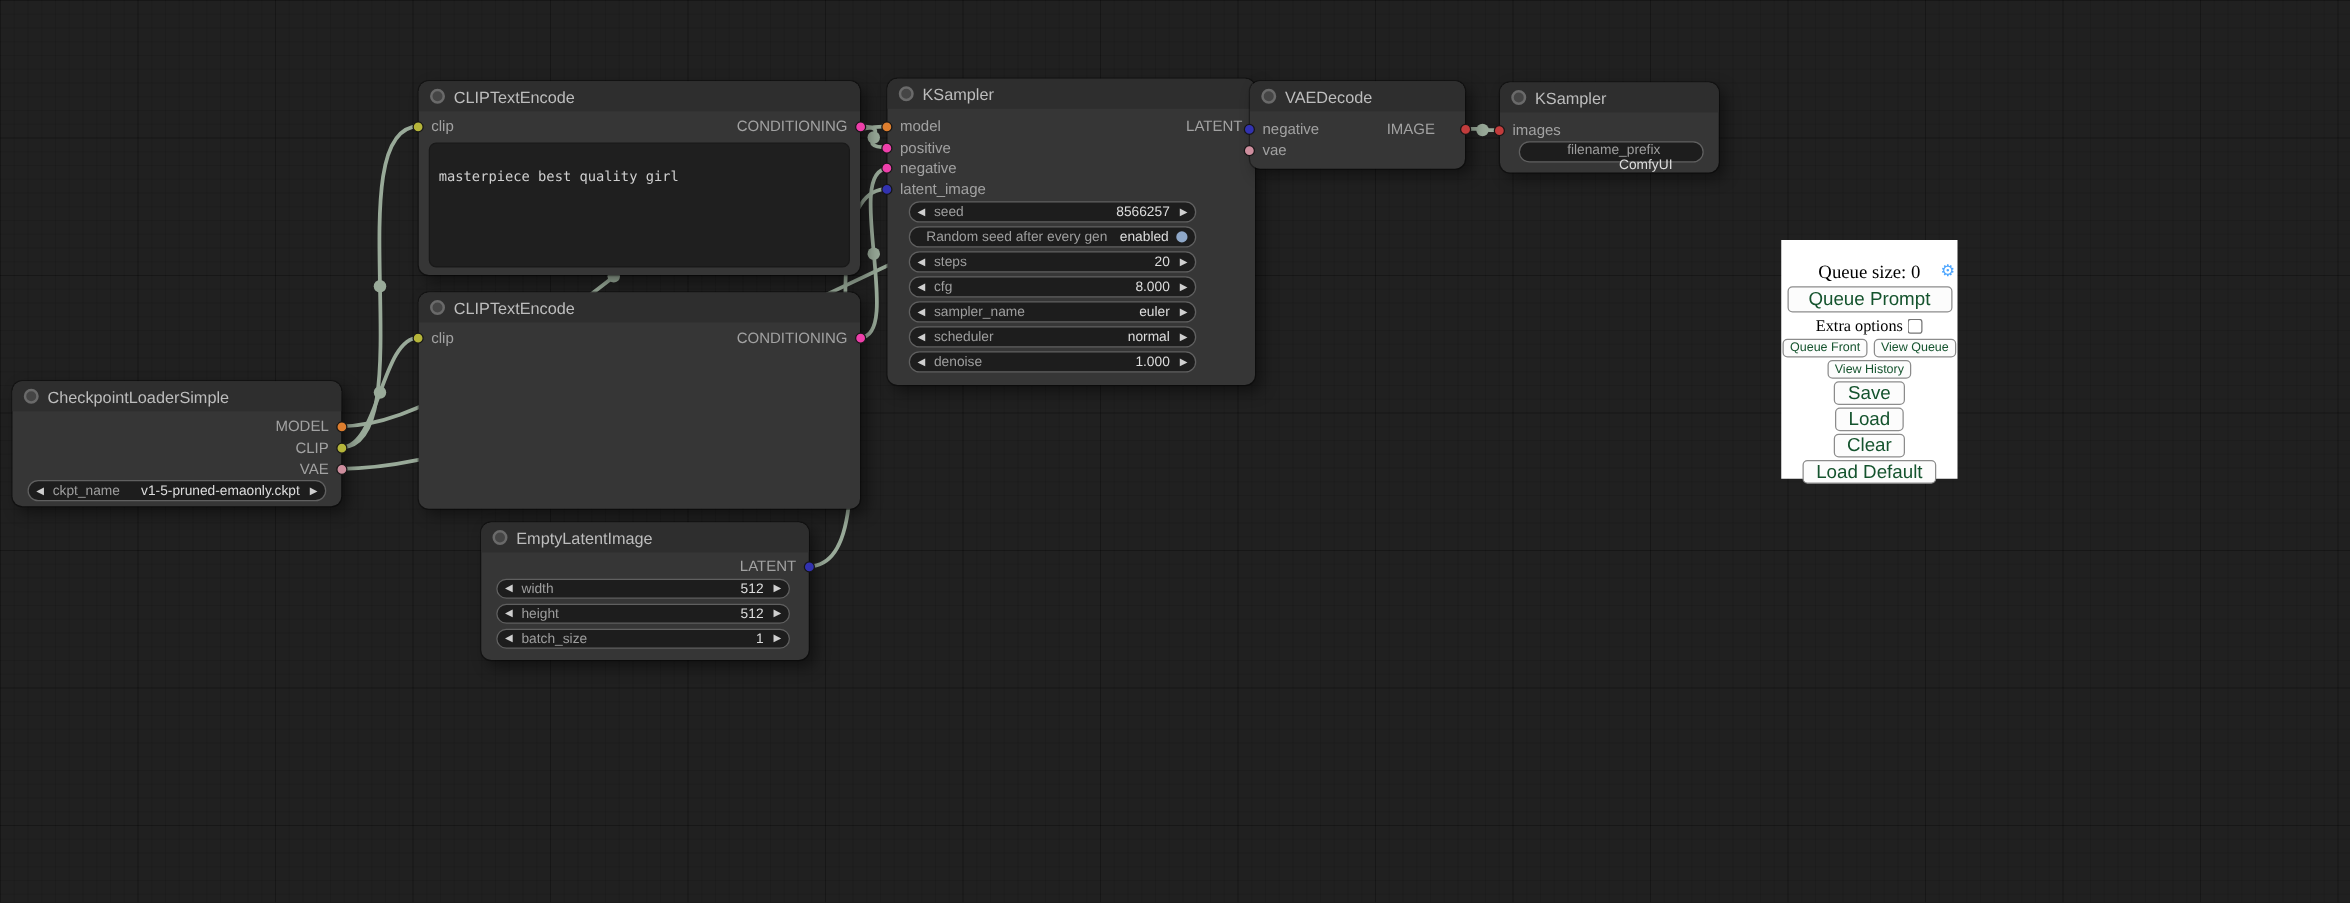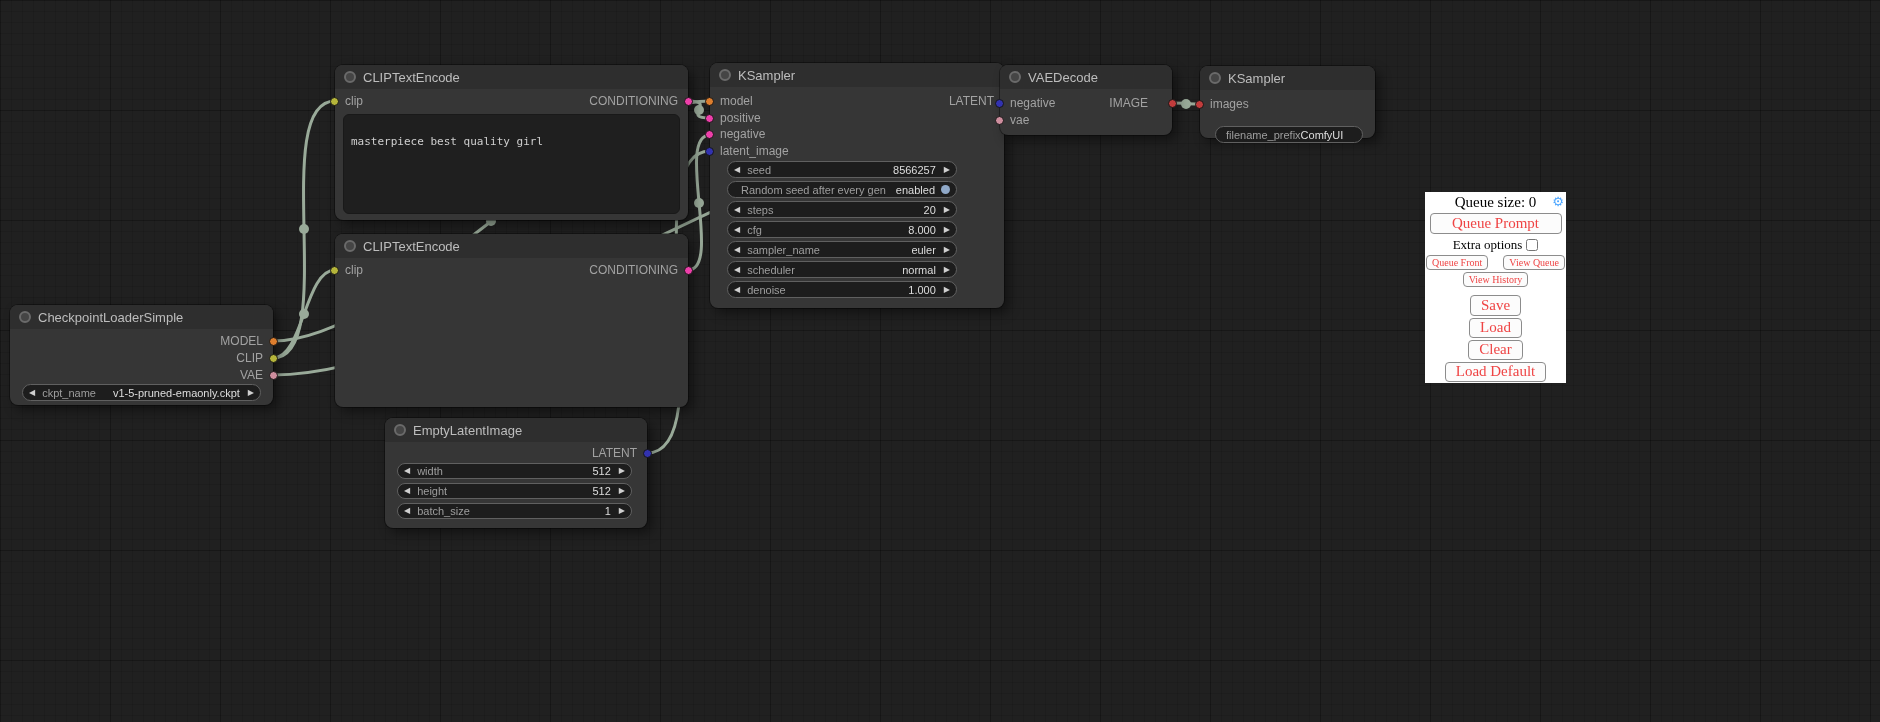--- a/index.html
+++ b/index.html
@@ -37,25 +37,25 @@
   .widget .w-value{margin-left:auto;margin-right:8px;color:#dddddd;white-space:nowrap;}
   .widget.noarrow .w-label{margin-left:4px;}
   .widget.noarrow .w-value{margin-right:18px;}
   .toggle-dot{width:9px;height:9px;border-radius:50%;flex:none;margin-left:2px;}
   .widget.toggle .w-value{margin-right:4px;}
   .node-textarea{position:absolute;background:#1f1f1f;border:1px solid #191919;border-radius:6px;
     color:#cfcfcf;font-family:"DejaVu Sans Mono",monospace;font-size:11px;
     padding:20px 7px;box-sizing:border-box;resize:none;outline:none;}
   .queue-panel{position:absolute;z-index:3;background:#ffffff;color:#000;
     display:flex;flex-direction:column;align-items:center;
-    font-family:"Liberation Serif",serif;padding-top:2px;box-sizing:border-box;}
+    font-family:"Liberation Serif",serif;padding-top:18px;box-sizing:border-box;}
   .qp-header{position:relative;width:100%;text-align:center;font-size:15px;height:17px;line-height:17px;}
   .qp-gear{position:absolute;right:2px;top:0px;color:#4da6ff;font-size:13px;
     font-family:"DejaVu Sans",sans-serif;cursor:pointer;line-height:15px;}
-  .qp-btn{font-family:Liberation Serif, serif;background:#fcfcfc;color:#ef4444;
+  .qp-btn{font-family:Liberation Sans, sans-serif;background:#fcfcfc;color:#14532d;
     border:1px solid #8c8c8c;border-radius:4px;cursor:pointer;display:block;}
   .qp-big{font-size:15px;width:132px;height:24px;margin:2px 0 2px 0;}
   .qp-extra{display:flex;align-items:center;gap:4px;font-size:13px;height:16px;margin:1px 0;}
   .qp-extra input{width:12px;height:12px;margin:0;}
   .qp-row{display:flex;gap:2px;margin:1px 0;width:100%;justify-content:space-between;padding:0 1px;box-sizing:border-box;}
   .qp-row.center{justify-content:center;}
   .qp-small{font-size:10px;height:15px;padding:0 5px;}
   .qp-med{font-size:15px;height:23px;padding:0 10px;margin:1px 0;}
   .qp-gap{height:7px;}
 </style>
@@ -259,21 +259,21 @@
 
   <div class="node" style="left:1200px;top:66px;width:175px;height:72px;">
     <div class="node-title">
       <span class="node-dot"></span>
       <span class="title-text">KSampler</span>
     </div>
     <div class="slot in" style="top:31px;">
       <span class="slot-dot" style="background-color: rgb(194, 60, 60);"></span>
       <span>images</span>
     </div>
-    <div class="widget noarrow" style="top:60px;left:15px;width:148px;">
+    <div class="widget noarrow" style="top:47px;left:15px;width:148px;flex-direction:column;">
       <span class="w-label">filename_prefix</span>
       <span class="w-value">ComfyUI</span>
     </div>
   </div>
 
   <div class="queue-panel" style="left:1425px;top:192px;width:141px;height:191px;">
     <div class="qp-header">
       <span>Queue size: 0</span>
       <span class="qp-gear">⚙</span>
     </div>

